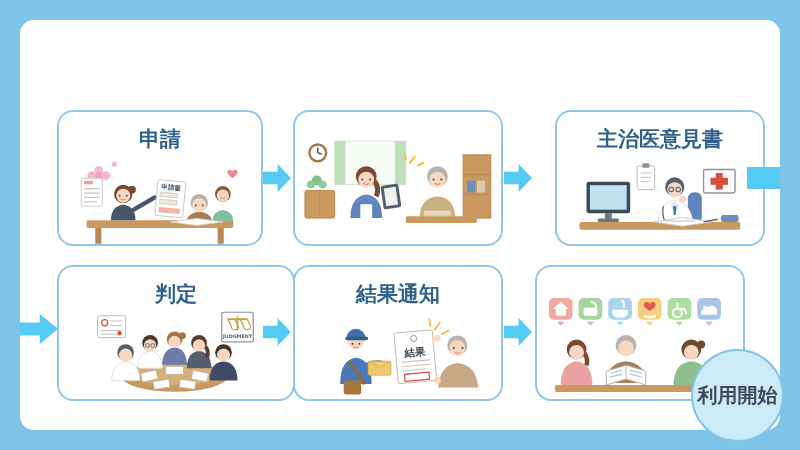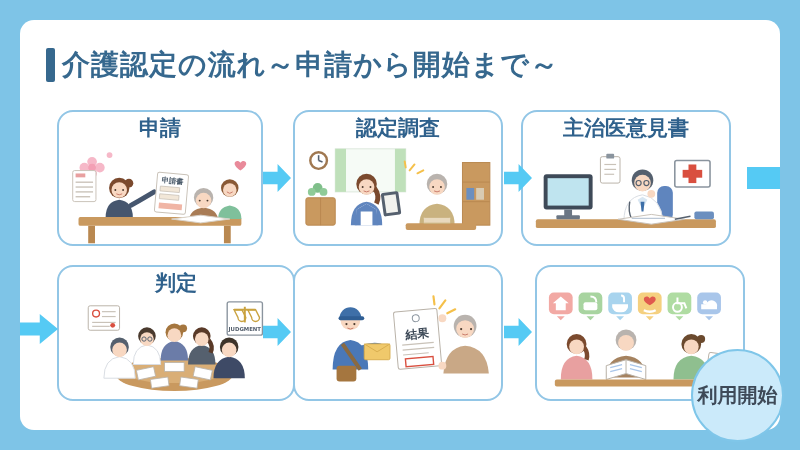--- a/index.html
+++ b/index.html
@@ -3,43 +3,39 @@
 <meta charset="utf-8">
 <style>
   html,body{margin:0;padding:0;}
   body{font-family:"DejaVu Sans","Liberation Sans",sans-serif;}
   .stage{position:relative;width:800px;height:450px;background:#7EC4E7;overflow:hidden;}
   .card{position:absolute;left:20px;top:20px;width:760px;height:410px;background:#FFFFFF;border-radius:14px;}
   .title-wrap{position:absolute;left:46px;top:48px;display:flex;align-items:center;gap:7px;}
   .title-bar{width:9px;height:34px;background:#36688E;border-radius:2px;}
   .title-text{font-size:28px;font-weight:bold;color:#36688E;letter-spacing:1px;line-height:1;}
   .step-card{position:absolute;background:#FFFFFF;border:2.5px solid #92C6E6;border-radius:16px;
-             display:flex;flex-direction:column;align-items:center;box-sizing:border-box;padding-top:3px;}
+             display:flex;flex-direction:column;align-items:center;box-sizing:border-box;padding-top:14px;}
   .step-title{font-size:21px;font-weight:bold;color:#2F618C;line-height:1.25;flex:0 0 auto;}
   .step-illo{flex:1 1 auto;width:96%;min-height:0;}
   .step-illo svg{width:100%;height:100%;display:block;}
   .arrow{position:absolute;width:28px;height:28px;background:#55CAF4;
          clip-path:polygon(0 28%,52% 28%,52% 0,100% 50%,52% 100%,52% 72%,0 72%);}
   .arrow-stub{position:absolute;background:#55CAF4;}
   .badge{position:absolute;left:691px;top:349px;width:93px;height:93px;border-radius:50%;
          background:#CBEAFA;border:2.5px solid #7FC6E9;display:flex;align-items:center;justify-content:center;
          box-sizing:border-box;z-index:6;}
   .badge span{font-size:20px;font-weight:700;color:#3E4A58;}
   text{font-family:"DejaVu Sans","Liberation Sans",sans-serif;}
 </style>
 </head>
 <body>
 
 <div class="stage">
   <div class="card"></div>
 
-  <div class="title-wrap">
-    <div class="title-bar"></div>
-    <div class="title-text">介護認定の流れ～申請から開始まで～</div>
-  </div>
 
   <div class="step-card" style="left:57px;top:110px;width:206px;height:136px;">
     <div class="step-title">申請</div>
     <div class="step-illo">
       <svg viewBox="0 0 200 105" preserveAspectRatio="xMidYMid meet">
         <g fill="#F6B8C8">
           <circle cx="22" cy="27" r="5"></circle>
             <circle cx="30" cy="21" r="5"></circle>
             <circle cx="30" cy="33" r="5"></circle>
           <circle cx="38" cy="27" r="5"></circle>
@@ -89,21 +85,20 @@
           <circle cx="172" cy="48" r="9" fill="#8A5A36"></circle>
           <circle cx="172" cy="50" r="7" fill="#F8D8C2"></circle>
           <path d="M169 52 Q172 55 175 52" stroke="#C97B6A" fill="none"></path>
         </g>
         <path d="M112 80 l30 -4 30 4 -30 4 z" fill="#fff" stroke="#D8D2C8"></path>
       </svg>
     </div>
   </div>
 
   <div class="step-card" style="left:293px;top:110px;width:210px;height:136px;">
-    <div class="step-title">認定調査</div>
     <div class="step-illo">
       <svg viewBox="0 0 200 105" preserveAspectRatio="xMidYMid meet">
         <g>
           <rect x="36" y="8" width="72" height="44" fill="#F6FBF6" stroke="#DCE8DC"></rect>
           <rect x="36" y="8" width="11" height="44" fill="#BFE0BA"></rect>
           <rect x="97" y="8" width="11" height="44" fill="#BFE0BA"></rect>
         </g>
         <g>
           <circle cx="19" cy="20" r="8.5" fill="#fff" stroke="#A07850" stroke-width="2.5"></circle>
           <line x1="19" y1="20" x2="19" y2="14.5" stroke="#55606E" stroke-width="1.6"></line>
@@ -152,21 +147,21 @@
           <circle cx="136" cy="47" r="1" fill="#4A3A2E"></circle>
             <circle cx="144" cy="47" r="1" fill="#4A3A2E"></circle>
           <path d="M137 51 Q140 53 143 51" stroke="#C97B6A" fill="none"></path>
         </g>
         <rect x="108" y="84" width="72" height="7" rx="2" fill="#C9995F"></rect>
         <rect x="126" y="78" width="28" height="6" rx="1" fill="#E8D9BE" stroke="#C9B27F"></rect>
       </svg>
     </div>
   </div>
 
-  <div class="step-card" style="left:521px;top:110px;width:210px;height:136px;">
+  <div class="step-card" style="left:555px;top:110px;width:210px;height:136px;">
     <div class="step-title">主治医意見書</div>
     <div class="step-illo">
       <svg viewBox="0 0 200 105" preserveAspectRatio="xMidYMid meet">
         <g>
           <rect x="74" y="16" width="20" height="27" rx="2" fill="#fff" stroke="#B9B2A8"></rect>
           <rect x="80" y="13" width="8" height="5" rx="1" fill="#8A949E"></rect>
           <g stroke="#C9C2B8" stroke-width="1.2">
               <line x1="78" y1="24" x2="90" y2="24"></line>
               <line x1="78" y1="29" x2="90" y2="29"></line>
               <line x1="78" y1="34" x2="88" y2="34"></line>
@@ -268,20 +263,21 @@
           <rect x="118" y="74" width="18" height="10" transform="rotate(12 127 79)"></rect>
           <rect x="88" y="68" width="20" height="9"></rect>
           <rect x="74" y="84" width="18" height="9" transform="rotate(-8 83 88)"></rect>
           <rect x="104" y="84" width="18" height="9" transform="rotate(8 113 88)"></rect>
         </g>
       </svg>
     </div>
   </div>
 
   <div class="step-card" style="left:293px;top:265px;width:210px;height:136px;">
+    <div class="step-title">結果通知</div>
     <div class="step-illo">
       <svg viewBox="0 0 200 105" preserveAspectRatio="xMidYMid meet">
         <g stroke="#F5C04A" stroke-width="2.2" stroke-linecap="round">
           <line x1="142" y1="26" x2="148" y2="18"></line>
             <line x1="150" y1="31" x2="158" y2="27"></line>
             <line x1="137" y1="22" x2="136" y2="14"></line>
         </g>
         <g>
           <path d="M34 88 Q34 60 52 58 Q70 60 70 88 Z" fill="#4A78B8"></path>
           <line x1="44" y1="62" x2="62" y2="88" stroke="#8A6A42" stroke-width="4"></line>

